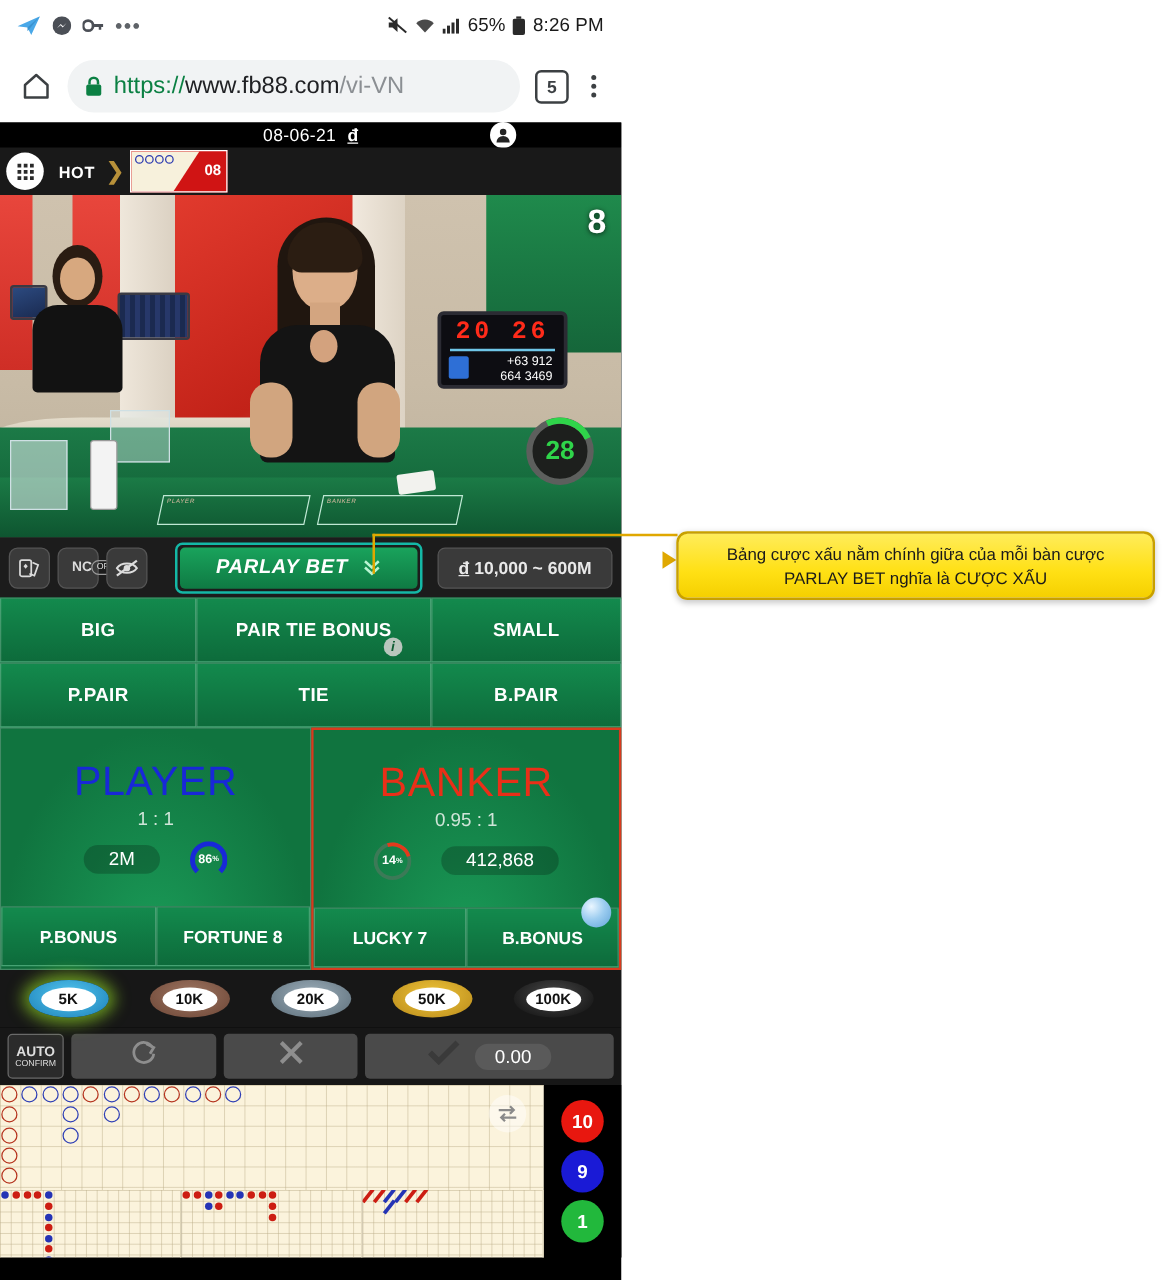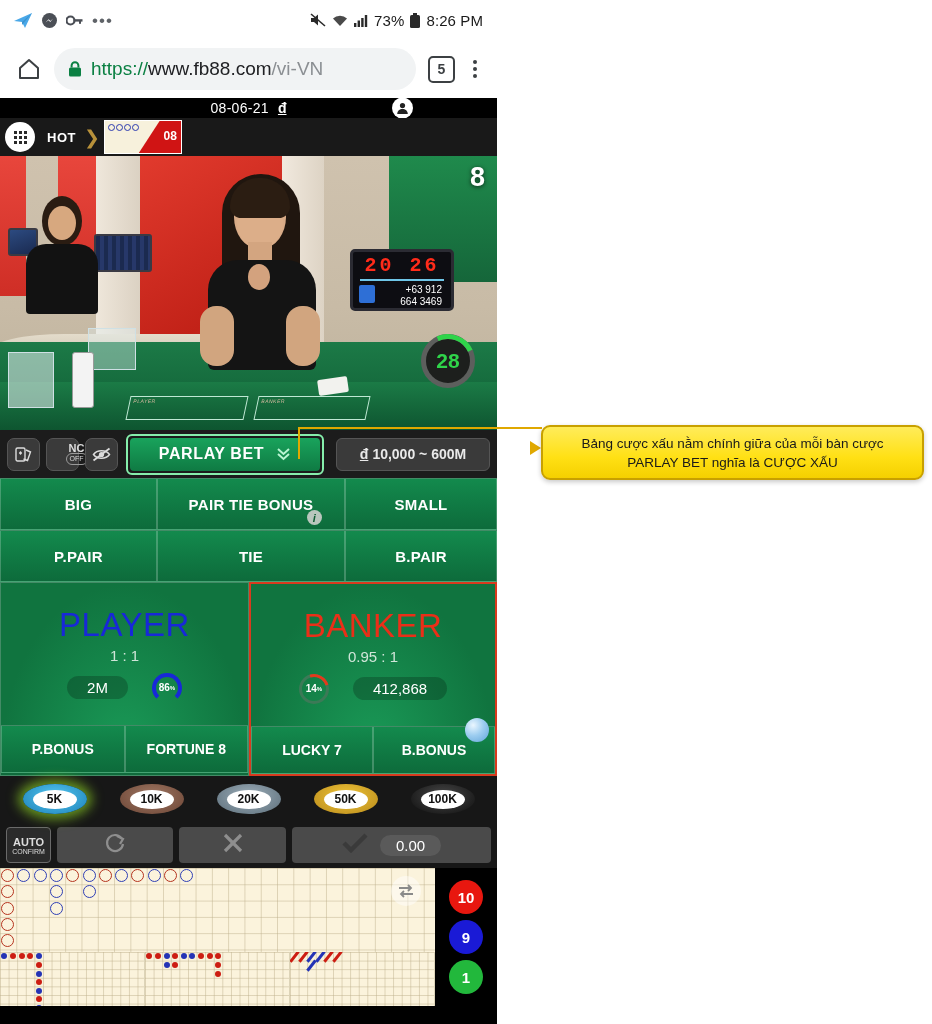--- a/index.html
+++ b/index.html
@@ -164,24 +164,24 @@
   .phonedev { position:absolute; left:72px; top:196px; width:22px; height:56px; background:#f3f3f3; border:1px solid #999; border-radius:3px;}
   .glassbox { position:absolute; left:8px; top:196px; width:46px; height:56px; background:rgba(235,243,245,.55); border:1px solid #cfe0e4;}
   .glassbox2 { position:absolute; left:88px; top:172px; width:48px; height:42px; background:rgba(225,240,243,.4); border:1px solid #cfe0e4;}
 
   
   .ctrlrow { height:48px; background:#1c1c1c; display:flex; align-items:center; padding:0 7px; gap:6px; position:relative;}
   .sqbtn {
     width:33px; height:33px; border-radius:7px; background:#3a3a3a; border:1px solid #555;
     display:flex; align-items:center; justify-content:center; flex:0 0 33px; color:#dcdcdc;
   }
-  .nc { display:flex; flex-direction:column; align-items:center; line-height:10px;margin-left:28px;}
+  .nc { display:flex; flex-direction:row; align-items:center; line-height:10px;margin-left:28px;}
   .nc b { font-size:11px; font-weight:700; }
   .nc u { font-size:7px; text-decoration:none; border:1px solid #9a9a9a; border-radius:6px; padding:0 3px; }
-  .parlay-wrap { margin-left:2px; border:2px solid #86efac; border-radius:6px; padding:2px; }
+  .parlay-wrap { margin-left:16px; border:2px solid #14b8a6; border-radius:6px; padding:2px;font-style:italic; }
   .parlay {
     width:190px; height:33px; border-radius:4px;
     background:linear-gradient(180deg,#19a35c,#0f7a43);
     display:flex; align-items:center; justify-content:center; gap:12px;
     color:#fff; font-size:16px; font-weight:700; letter-spacing:.6px;
   }
   .parlay .chev { color:#b9f5d2; font-size:13px; line-height:8px; display:flex; flex-direction:column;}
   .limit {
     margin-left:6px; height:33px; flex:1; border-radius:6px; background:#3a3a3a; border:1px solid #555;
     display:flex; align-items:center; justify-content:center; color:#e9e9e9; font-size:14px; font-weight:700;
@@ -360,21 +360,21 @@
             </svg>
         </span>
         <span class="sb-ico">
           <svg width="14" height="13" viewBox="0 0 14 13">
               <rect x="0" y="9" width="2.4" height="4" fill="#2a2a2a"></rect>
               <rect x="3.6" y="6.5" width="2.4" height="6.5" fill="#2a2a2a"></rect>
               <rect x="7.2" y="4" width="2.4" height="9" fill="#2a2a2a"></rect>
               <rect x="10.8" y="1" width="2.4" height="12" fill="#2a2a2a"></rect>
             </svg>
         </span>
-        <span class="sb-text">73%</span>
+        <span class="sb-text">65%</span>
         <span class="sb-ico">
           <svg width="10" height="15" viewBox="0 0 10 15">
               <rect x="3" y="0" width="4" height="2" fill="#2a2a2a"></rect>
               <rect x="0" y="2" width="10" height="13" rx="1.6" fill="#2a2a2a"></rect>
             </svg>
         </span>
         <span class="sb-text">8:26 PM</span>
       </div>
     </div>
 

